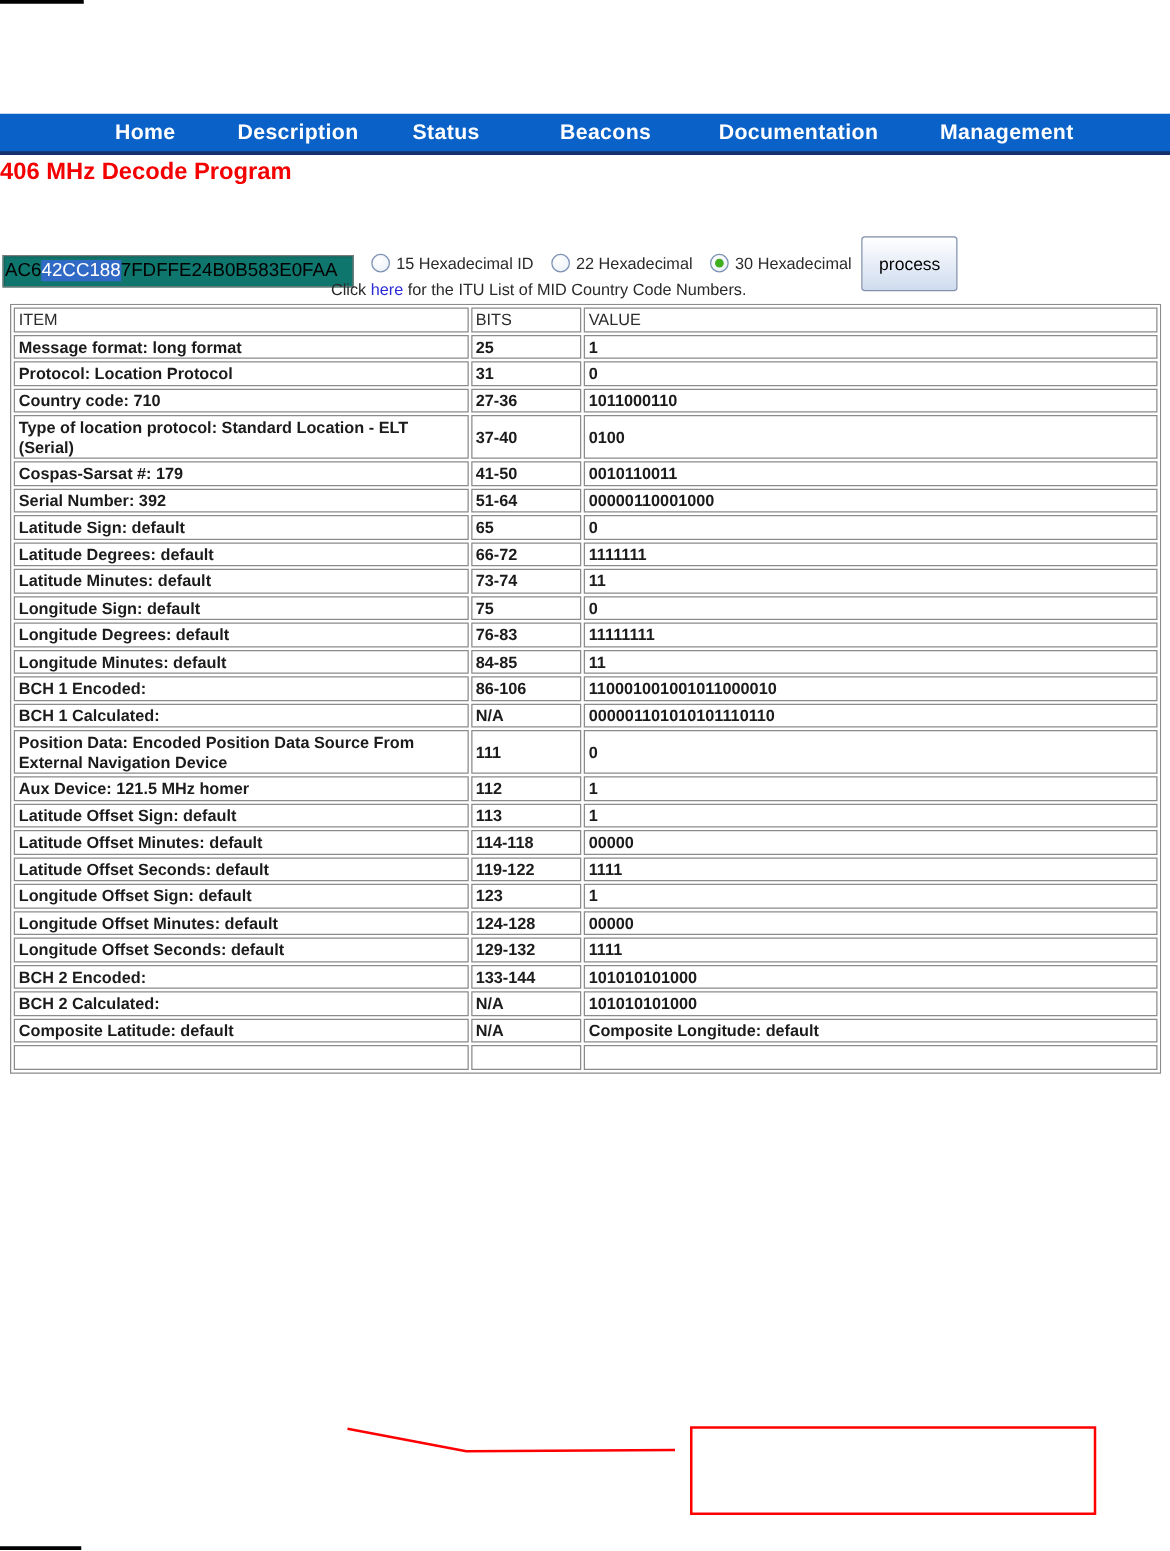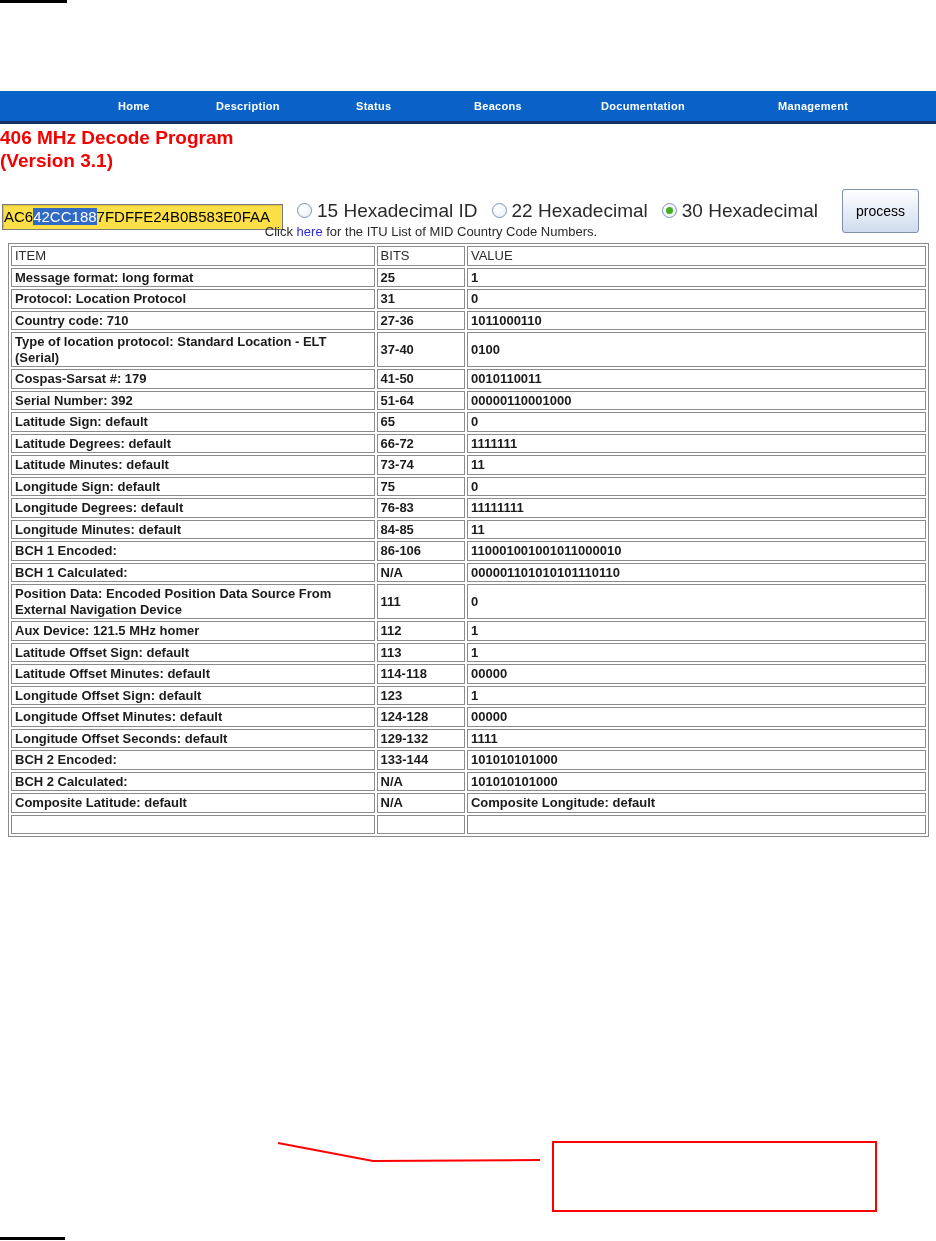--- a/index.html
+++ b/index.html
@@ -8,43 +8,43 @@
     background:#ffffff;
     font-family:"Liberation Sans", sans-serif;
   }
   
   .crop-line-top{position:absolute;left:0;top:0;width:67px;height:3px;background:#000;}
   .crop-line-bottom{position:absolute;left:0;top:1237px;width:65px;height:3px;background:#000;}
 
   
   .nav{position:absolute;top:91px;left:0;width:936px;height:30px;
        background:#0a62c8;border-bottom:3px solid #14316b;}
-  .nav span{position:absolute;top:0;color:#fff;font-weight:bold;font-size:11px;
-            line-height:30px;letter-spacing:.3px;cursor:pointer;margin-left:26px;}
+  .nav span{position:absolute;top:0;color:#fff;font-weight:bold;font-size:17px;
+            line-height:30px;letter-spacing:.3px;cursor:pointer;}
   .nav-0{left:92px;} .nav-1{left:190px;} .nav-2{left:330px;}
   .nav-3{left:448px;} .nav-4{left:575px;} .nav-5{left:752px;}
 
   
   .title{position:absolute;top:126px;left:0;width:936px;
          color:#f40000;font-size:19px;font-weight:bold;line-height:23px;}
 
   
   .form-row{position:absolute;top:197px;left:2px;height:27px;display:flex;align-items:center;}
-  .hex-input{width:277px;height:22px;border:1px solid #7b7b7b;background:#fde047;
+  .hex-input{width:277px;height:22px;border:1px solid #7b7b7b;background:#0f766e;
              font-size:15px;line-height:22px;padding:1px 1px;white-space:nowrap;overflow:hidden;
              color:#000;box-shadow:inset 1px 1px 1px rgba(0,0,0,.15);margin-top:12px;}
   .hex-input .sel{background:#316ac5;color:#fff;}
   .radio-group{display:flex;align-items:center;margin-left:14px;cursor:pointer;}
   .radio{width:13px;height:13px;border-radius:50%;border:1px solid #7d92b3;
          background:radial-gradient(circle at 35% 30%, #ffffff, #e8eef6);
          margin-right:5px;position:relative;flex:none;}
   .radio.checked::after{content:"";position:absolute;left:3px;top:3px;width:7px;height:7px;
          border-radius:50%;background:#3fae1f;}
-  .radio-label{font-size:19px;color:#2a2a2a;white-space:nowrap;}
-  .process-btn{margin-left:24px;height:44px;padding:0 13px;font-size:14px;color:#000;
+  .radio-label{font-size:13px;color:#2a2a2a;white-space:nowrap;}
+  .process-btn{margin-left:8px;height:44px;padding:0 13px;font-size:14px;color:#000;
          font-family:"Liberation Sans", sans-serif;
          background:linear-gradient(#ffffff,#e9eff8 45%,#cfdcee);
          border:1px solid #8090ab;border-radius:3px;cursor:pointer;}
 
   
   .link-row{position:absolute;top:224px;left:0;width:862px;text-align:center;
             font-size:13px;color:#2a2a2a;}
   .link-row a{color:#2a2ad8;text-decoration:none;cursor:pointer;}
 
   
@@ -72,21 +72,20 @@
   <span class="nav-0">Home</span>
   <span class="nav-1">Description</span>
   <span class="nav-2">Status</span>
   <span class="nav-3">Beacons</span>
   <span class="nav-4">Documentation</span>
   <span class="nav-5">Management</span>
 </div>
 
 <div class="title">
   <div>406 MHz Decode Program</div>
-  <div>(Version 3.1)</div>
 </div>
 
 <div class="form-row">
   <div class="hex-input"><span>AC6</span><span class="sel">42CC188</span><span>7FDFFE24B0B583E0FAA</span></div>
 
   <div class="radio-group">
     <span class="radio"></span>
     <span class="radio-label">15 Hexadecimal ID</span>
   </div>
   <div class="radio-group">
@@ -202,20 +201,25 @@
           <td>Latitude Offset Sign: default</td>
           <td>113</td>
           <td>1</td>
         </tr>
         <tr>
           <td>Latitude Offset Minutes: default</td>
           <td>114-118</td>
           <td>00000</td>
         </tr>
         <tr>
+          <td>Latitude Offset Seconds: default</td>
+          <td>119-122</td>
+          <td>1111</td>
+        </tr>
+        <tr>
           <td>Longitude Offset Sign: default</td>
           <td>123</td>
           <td>1</td>
         </tr>
         <tr>
           <td>Longitude Offset Minutes: default</td>
           <td>124-128</td>
           <td>00000</td>
         </tr>
         <tr>

